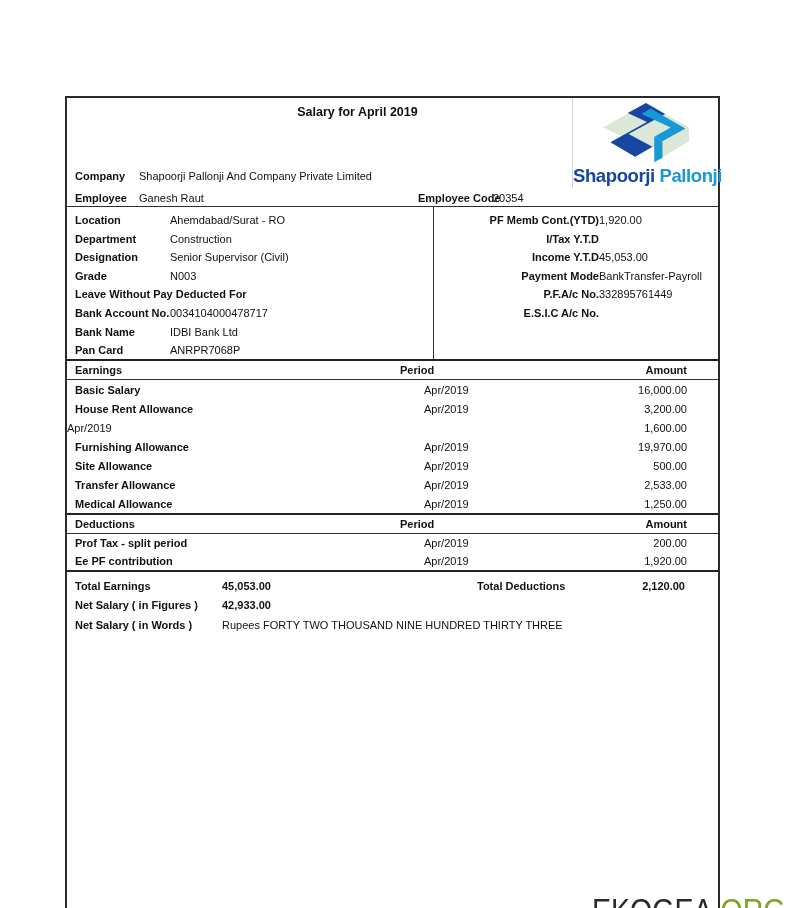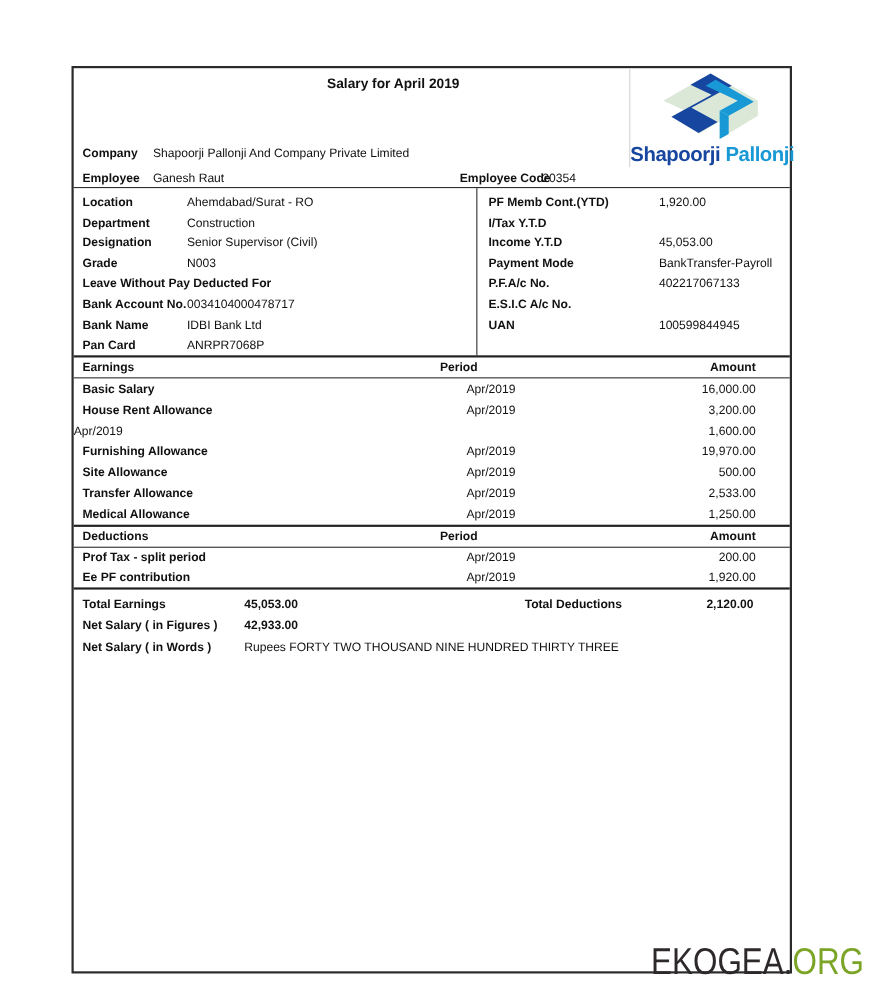--- a/index.html
+++ b/index.html
@@ -1,18 +1,18 @@
 <!DOCTYPE html>
 <html><head>
 <meta charset="utf-8">
 <style>
   * { box-sizing: border-box; margin: 0; padding: 0; }
   html, body { width: 791px; height: 908px; background: #ffffff; overflow: hidden;
     font-family: "Liberation Sans", sans-serif; color: #111; }
-  .sheet { position: relative; width: 791px; height: 664px; background: #fff; }
+  .sheet { position: relative; width: 791px; height: 664px; background: #fff; margin-top: 36px; }
 
   .doc { position: absolute; left: 65px; top: 60px; width: 655px; height: 825px;
     border: 2px solid #2b2b2b; background: #fff; font-size: 11px; }
 
   .title { position: absolute; top: 7px; left: 0; right: 70px; text-align: center;
     font-weight: bold; font-size: 12.5px; }
 
   
   .logo { position: absolute; top: 0; right: 0; width: 146px; height: 90px;
     border-left: 1px solid #d4d4d4; }
@@ -35,21 +35,21 @@
 
   .details { border-top: 1.5px solid #2f2f2f; height: 153px; position: relative; padding-top: 4px; }
   .dcol { position: absolute; top: 4px; bottom: 0; }
   .dcol-left  { left: 0; width: 366px; }
   .dcol-right { left: 366px; right: 0; border-left: 1px solid #2f2f2f; top: 0; padding-top: 4px; }
   .drow { height: 18.6px; line-height: 18.6px; white-space: nowrap; }
   .dcol-left  .drow { padding-left: 8px; }
   .dcol-right .drow { padding-left: 10px; }
   .drow .lbl { display: inline-block; font-weight: bold; }
   .dcol-left  .drow .lbl { min-width: 95px; }
-  .dcol-right .drow .lbl { min-width: 155px; }
+  .dcol-right .drow .lbl { min-width: 155px; text-align: right; }
 
   .thead { border-top: 2.5px solid #222; border-bottom: 1.5px solid #2f2f2f;
     height: 21px; display: flex; align-items: center; font-weight: bold; }
   .trow { display: flex; align-items: center; height: 19px; gap: 24px; }
   .rows-ded .trow { height: 18px; }
   .c-name   { width: 333px; padding-left: 8px; font-weight: bold; white-space: nowrap; }
   .c-period { flex: 1; white-space: nowrap; }
   .c-amount { width: 170px; text-align: right; padding-right: 31px; white-space: nowrap; }
   .thead .c-name, .thead .c-period, .thead .c-amount { font-weight: bold; }
 
@@ -145,30 +145,27 @@
 
             <div class="drow">
               <span class="lbl">Income Y.T.D</span><span class="val">45,053.00</span>
             </div>
 
             <div class="drow">
               <span class="lbl">Payment Mode</span><span class="val">BankTransfer-Payroll</span>
             </div>
 
             <div class="drow">
-              <span class="lbl">P.F.A/c No.</span><span class="val">402217067133</span>
+              <span class="lbl">P.F.A/c No.</span><span class="val">332895761449</span>
             </div>
 
             <div class="drow">
               <span class="lbl">E.S.I.C A/c No.</span><span class="val"></span>
             </div>
 
-            <div class="drow">
-              <span class="lbl">UAN</span><span class="val">100599844945</span>
-            </div>
           </div>
       </div>
 
       <div class="thead">
         <span class="c-name">Earnings</span>
         <span class="c-period">Period</span>
         <span class="c-amount">Amount</span>
       </div>
       <div class="rows rows-earn">
 

